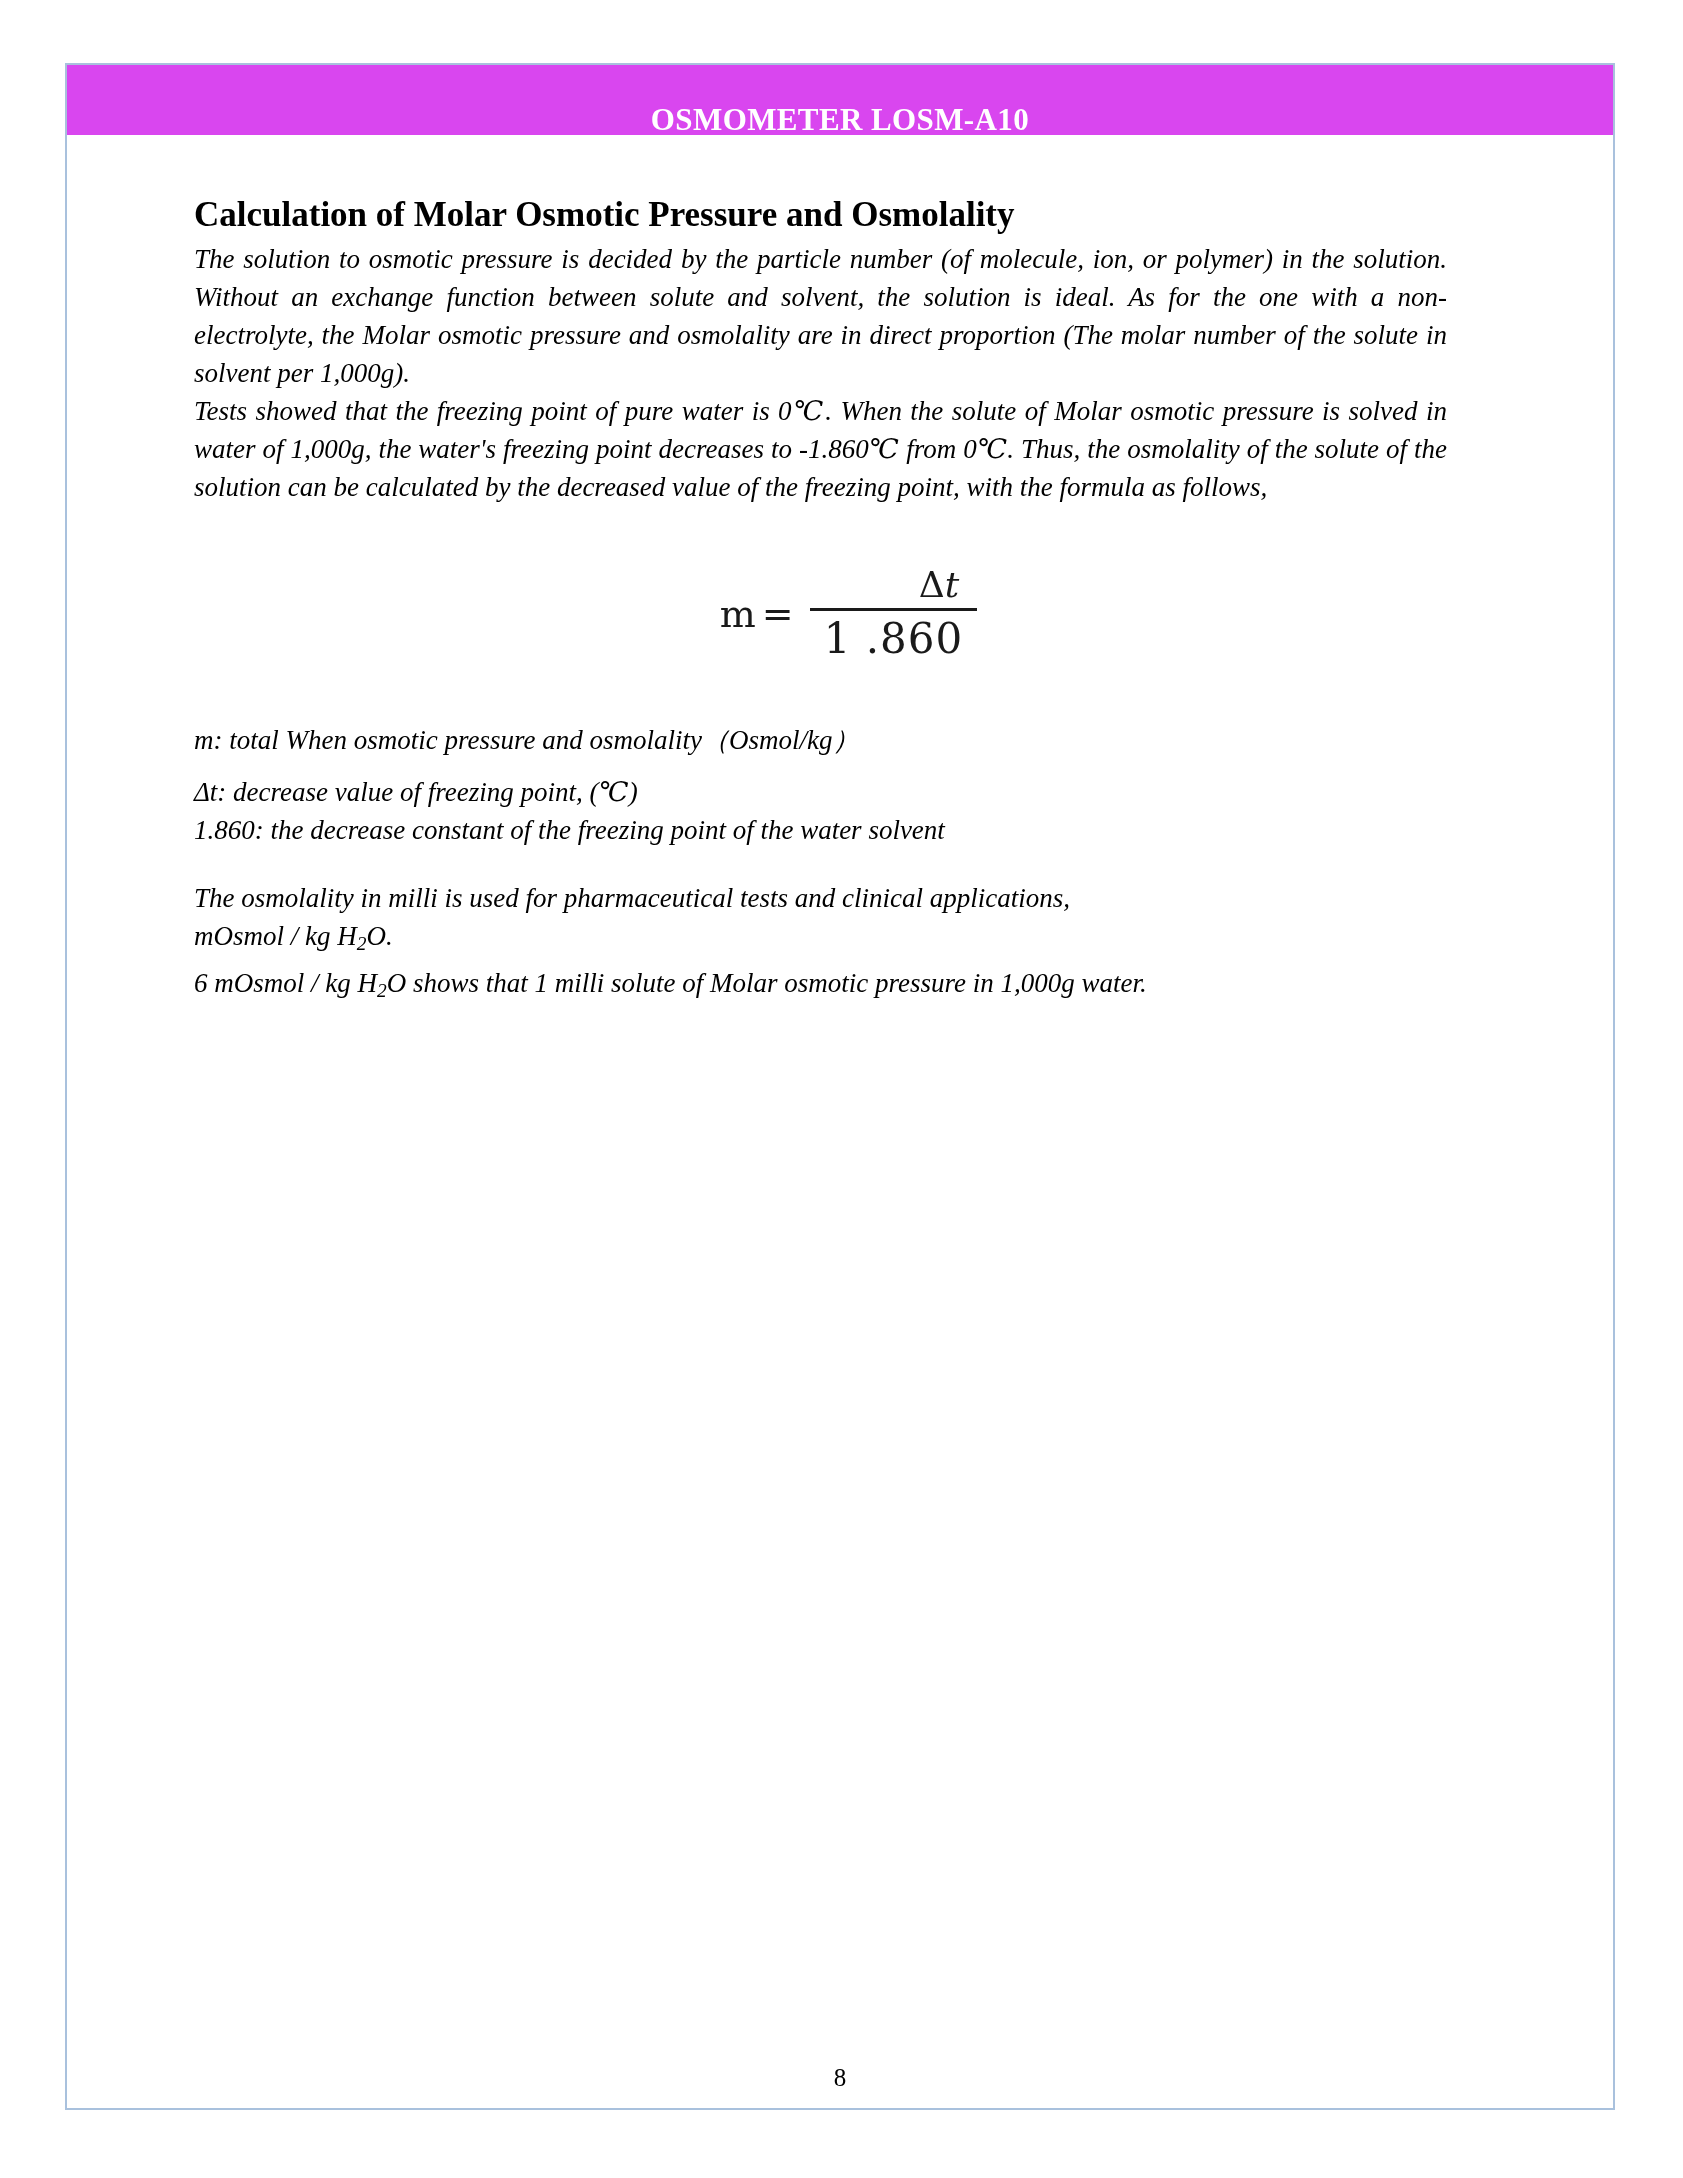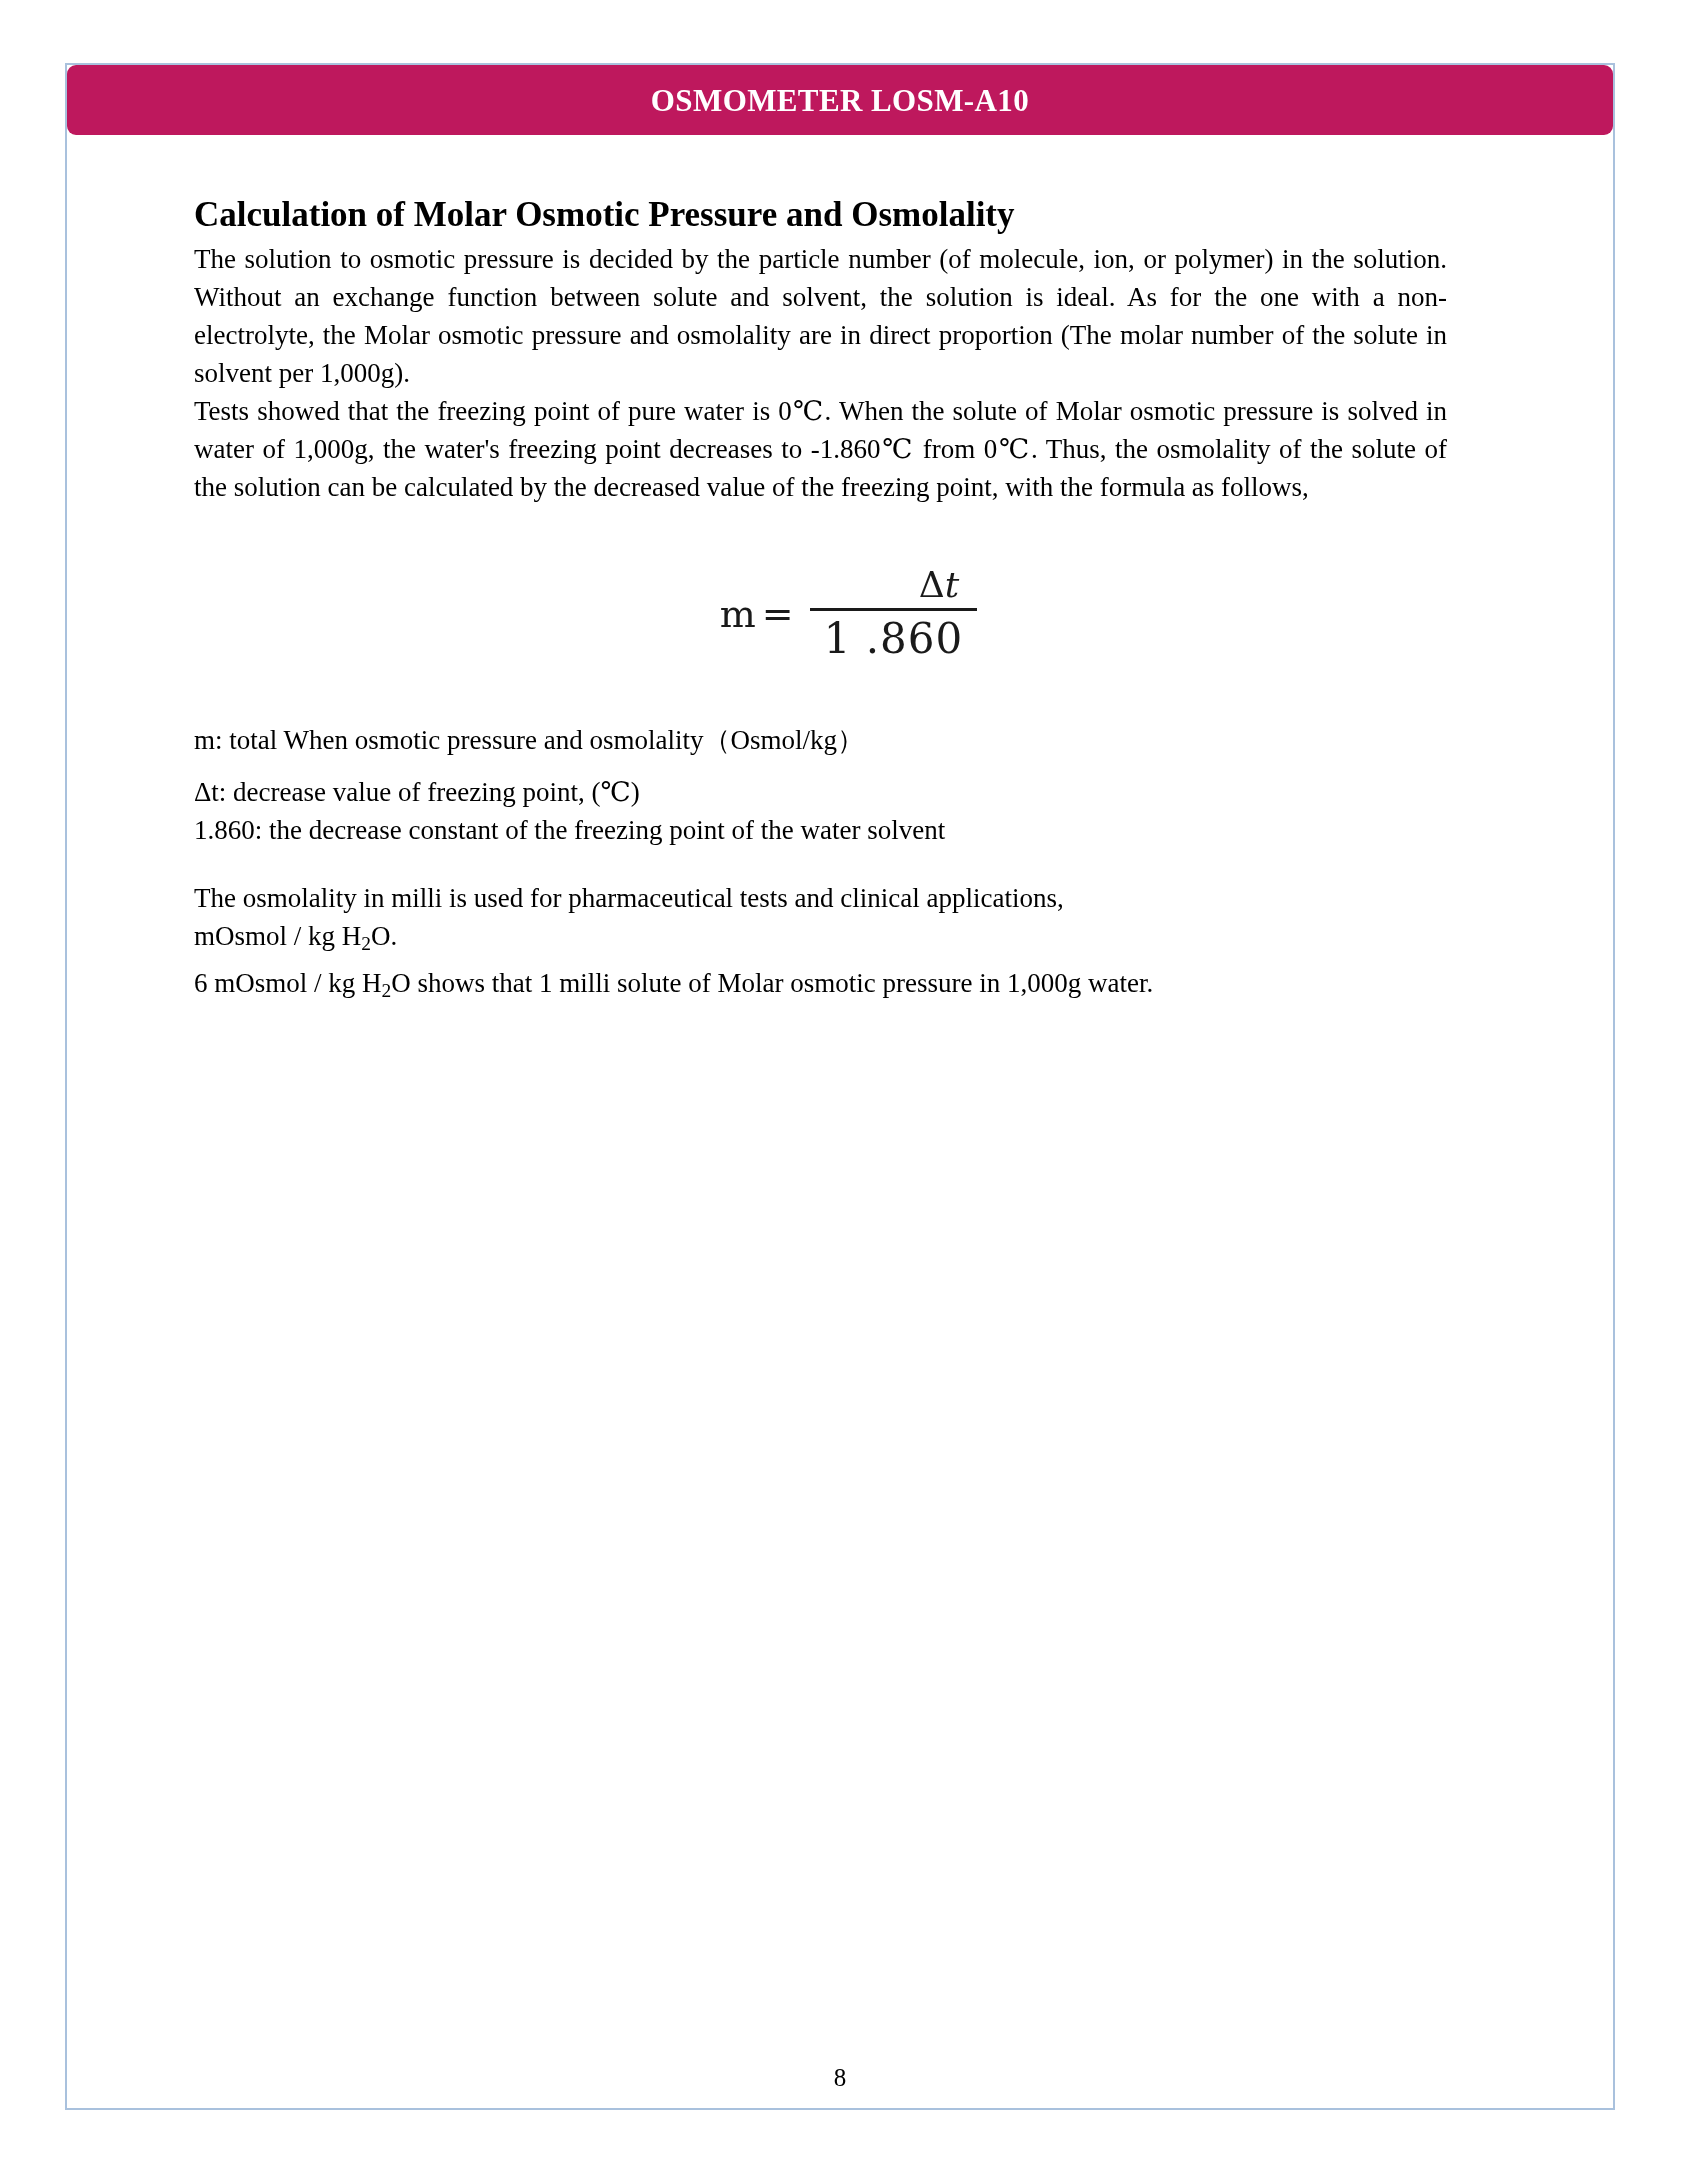--- a/index.html
+++ b/index.html
@@ -28,25 +28,24 @@
     background: #ffffff;
   }
 
   
   #header-banner {
     position: absolute;
     left: 0px;
     top: 0px;
     width: 1546px;
     height: 70px;
-    background: #be185d;
+    background: #d946ef;
     display: flex;
-    align-items: center;
+    align-items: flex-end;
     justify-content: center;
-    border-radius: 9px;
   }
   #header-title {
     color: #ffffff;
     font-family: "Liberation Serif", "DejaVu Serif", serif;
     font-weight: bold;
     font-size: 31px;
     letter-spacing: 0.4px;
     line-height: 1;
     white-space: nowrap;
   }
@@ -66,20 +65,21 @@
     margin: 0 0 6px 0;
     text-align: left;
   }
 
   .para {
     font-size: 27px;
     line-height: 38px;
     margin: 0;
     text-align: justify;
     text-justify: inter-word;
+    font-style: italic;
   }
   .para.last-natural {
     text-align: left;
   }
 
   .para + .para {
     margin-top: 0;
   }
 
   .spacer-sm { height: 14px; }

